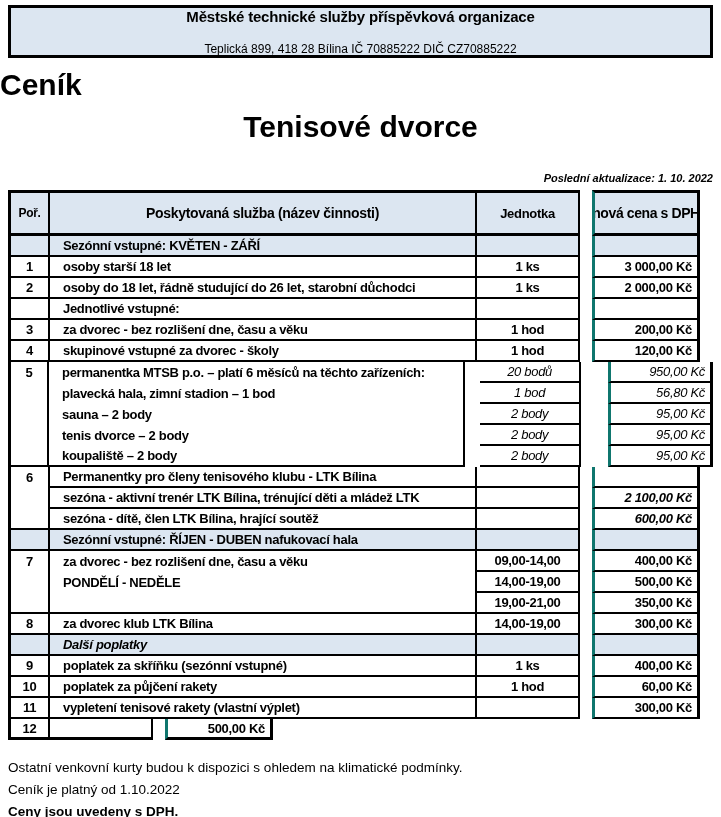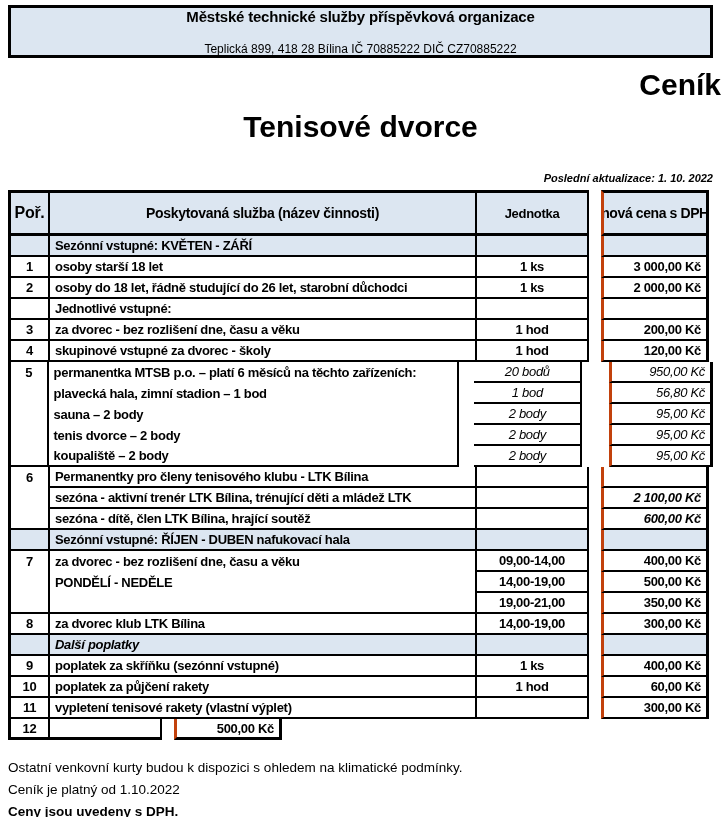--- a/index.html
+++ b/index.html
@@ -12,21 +12,21 @@
   
   .org-box{
     position:absolute;left:8px;top:5px;width:705px;height:53px;
     box-sizing:border-box;border:3px solid #000;background:var(--fill);
     display:flex;flex-direction:column;align-items:center;justify-content:center;gap:16px;
   }
   .org-name{font-size:15px;font-weight:bold;letter-spacing:-0.2px;}
   .org-address{font-size:12px;margin-top:1px;}
 
   .doc-title{
-    position:absolute;left:0;top:68px;width:721px;text-align:right;
+    position:absolute;left:0;top:68px;width:721px;text-align:left;
     font-size:30px;font-weight:bold;
   }
   .doc-subtitle{
     position:absolute;left:0;top:110px;width:721px;text-align:center;
     font-size:30px;font-weight:bold;
   }
   .last-updated{
     position:absolute;left:0;top:172px;width:713px;text-align:right;
     font-size:11px;font-weight:bold;font-style:italic;
   }
@@ -34,28 +34,28 @@
   
   .price-table{position:absolute;left:8px;top:190px;width:705px;}
   .row{display:flex;}
   .cell{
     box-sizing:border-box;display:flex;align-items:center;
     border-bottom:2px solid #000;background:#fff;
     font-size:13px;font-weight:bold;letter-spacing:-0.3px;
     white-space:nowrap;overflow:hidden;height:21px;
   }
   .c1{width:42px;border-left:3px solid #000;border-right:2px solid #000;justify-content:center;}
-  .c2{width:427px;border-right:2px solid #000;padding-left:5px;}
-  .c3{width:112px;border-right:2px solid #000;justify-content:center;}
+  .c2{width:427px;border-right:2px solid #000;padding-left:13px;}
+  .c3{width:103px;border-right:2px solid #000;justify-content:center;}
   .cgap{width:12px;border:none;background:#fff;}
-  .c5{width:108px;border-left:3px solid #c2410c;border-right:3px solid #000;justify-content:flex-end;padding-right:5px;}
+  .c5{width:108px;border-left:3px solid #0f766e;border-right:3px solid #000;justify-content:flex-end;padding-right:5px;}
 
   .header-row .cell{height:46px;border-top:3px solid #000;border-bottom:3px solid #000;background:var(--fill);}
   .header-row .c2{justify-content:center;padding-left:0;font-size:14px;}
-  .header-row .c1{font-size:16px;}
+  .header-row .c1{font-size:12px;}
   .header-row .c3{font-size:13px;}
   .header-row .c5{justify-content:center;padding-right:0;font-size:14px;letter-spacing:-0.4px;}
   .header-row .cgap{border:none;background:#fff;}
 
   .fill{background:var(--fill);}
   .i{font-style:italic;font-weight:normal;margin-left:15px;}
   .bi{font-style:italic;font-weight:bold;}
   .nb{border-bottom:none;}
   .last-row .c1,.last-row .c2,.last-row .c3,.last-row .c5{border-bottom:3px solid #000;}
 

